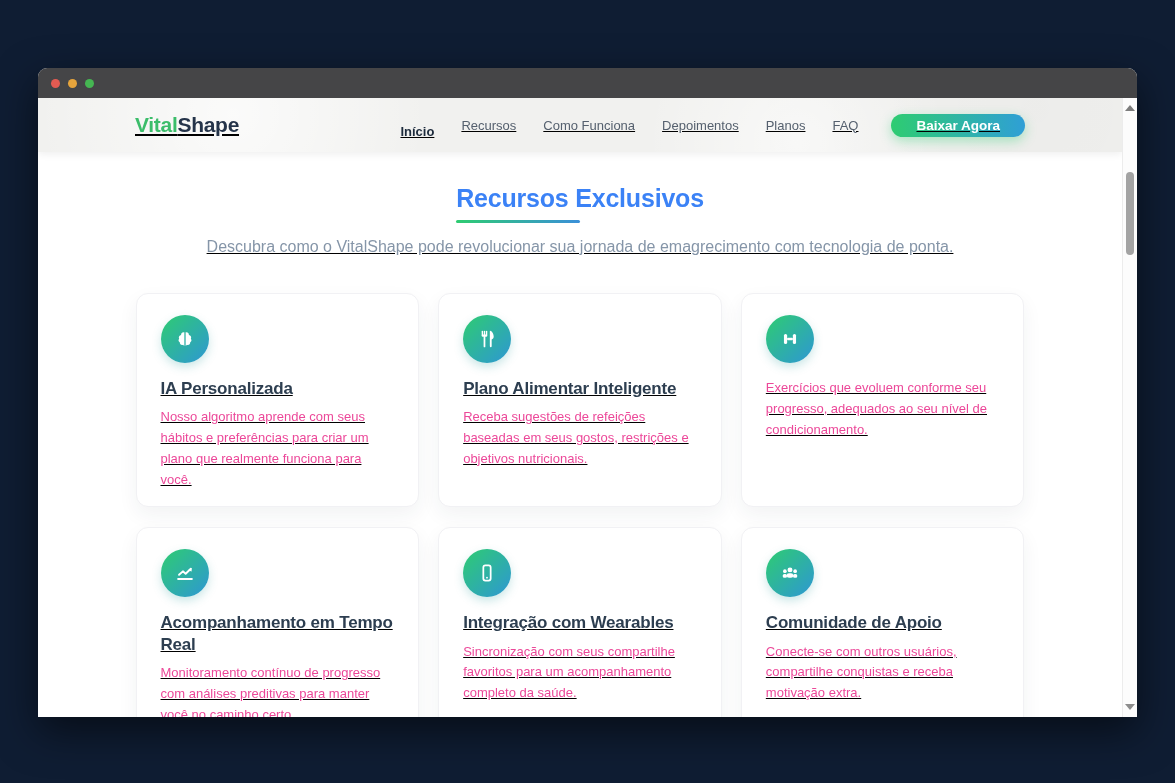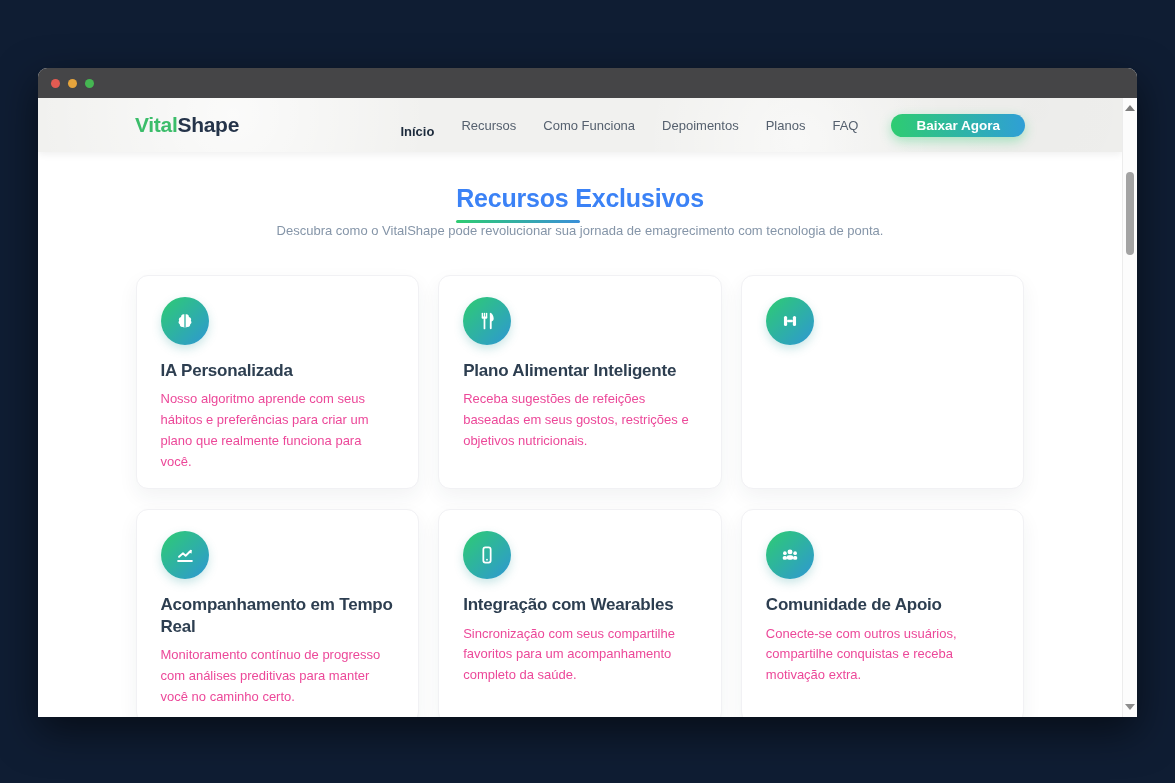--- a/index.html
+++ b/index.html
@@ -12,21 +12,21 @@
   }
 
   
   .window {
     position:absolute; left:38px; top:68px;
     width:1099px; height:649px;
     border-radius:9px 9px 0 0;
     overflow:hidden;
     background:#fff;
     box-shadow:0 14px 40px rgba(0,0,0,.55);
-    display:flex; flex-direction:column;
+    display:flex; flex-direction:column;text-decoration:underline;
   }
   .titlebar {
     height:30px; flex:0 0 30px;
     background:#454547;
     display:flex; align-items:center;
     padding-left:13px; gap:8px;
   }
   .tl-dot { width:9px; height:9px; border-radius:50%; }
   .tl-close { background:#e45b52; }
   .tl-min   { background:#e6a43c; }
@@ -94,22 +94,22 @@
   .section-title-wrap { display:inline-block; text-align:left; }
   .section-title {
     font-size:25px; font-weight:800; color:#3b82f6; letter-spacing:-.2px;
   }
   .title-underline {
     display:block; width:50%; height:3px; margin-top:7px;
     border-radius:2px;
     background:linear-gradient(90deg,#2ecc71 0%,#3a8fd9 100%);
   }
   .section-subtitle {
-    margin-top:0;
-    font-size:13px; color:#8595a8;
+    margin-top:15px;
+    font-size:16px; color:#8595a8;
   }
 
   .cards-grid {
     width:889px; margin:37px auto 0;
     display:grid;
     grid-template-columns:repeat(3,1fr);
     gap:20px 19px;
   }
   .card {
     background:#fff;
@@ -235,20 +235,21 @@
             <h3 class="card-title">Plano Alimentar Inteligente</h3>
             <p class="card-desc">Receba sugestões de refeições baseadas em seus gostos, restrições e objetivos nutricionais.</p>
           </div>
 
           <div class="card">
             <div class="card-icon">
               <svg>
                   <use href="#icon-dumbbell"></use>
                 </svg>
             </div>
+            <p class="card-desc">Exercícios que evoluem conforme seu progresso, adequados ao seu nível de condicionamento.</p>
           </div>
 
           <div class="card">
             <div class="card-icon">
               <svg>
                   <use href="#icon-chart"></use>
                 </svg>
             </div>
             <h3 class="card-title">Acompanhamento em Tempo Real</h3>
             <p class="card-desc">Monitoramento contínuo de progresso com análises preditivas para manter você no caminho certo.</p>

